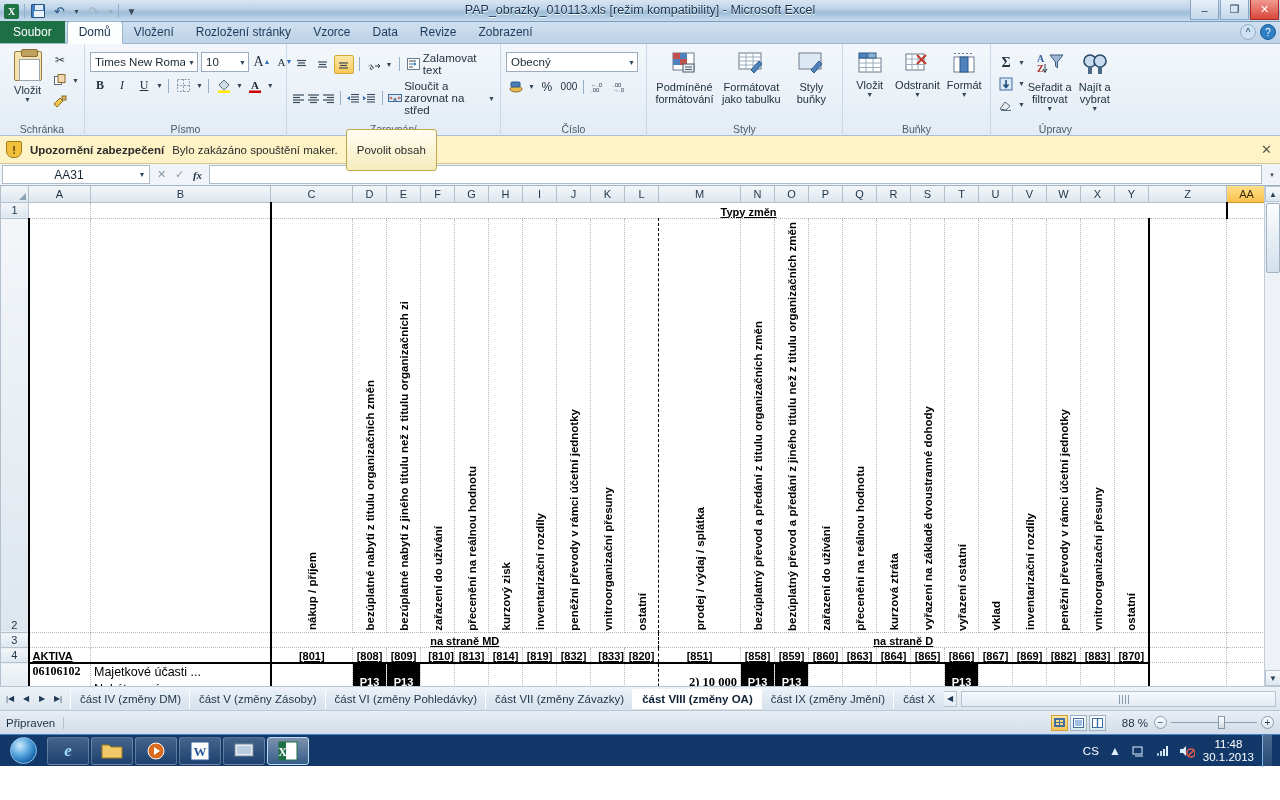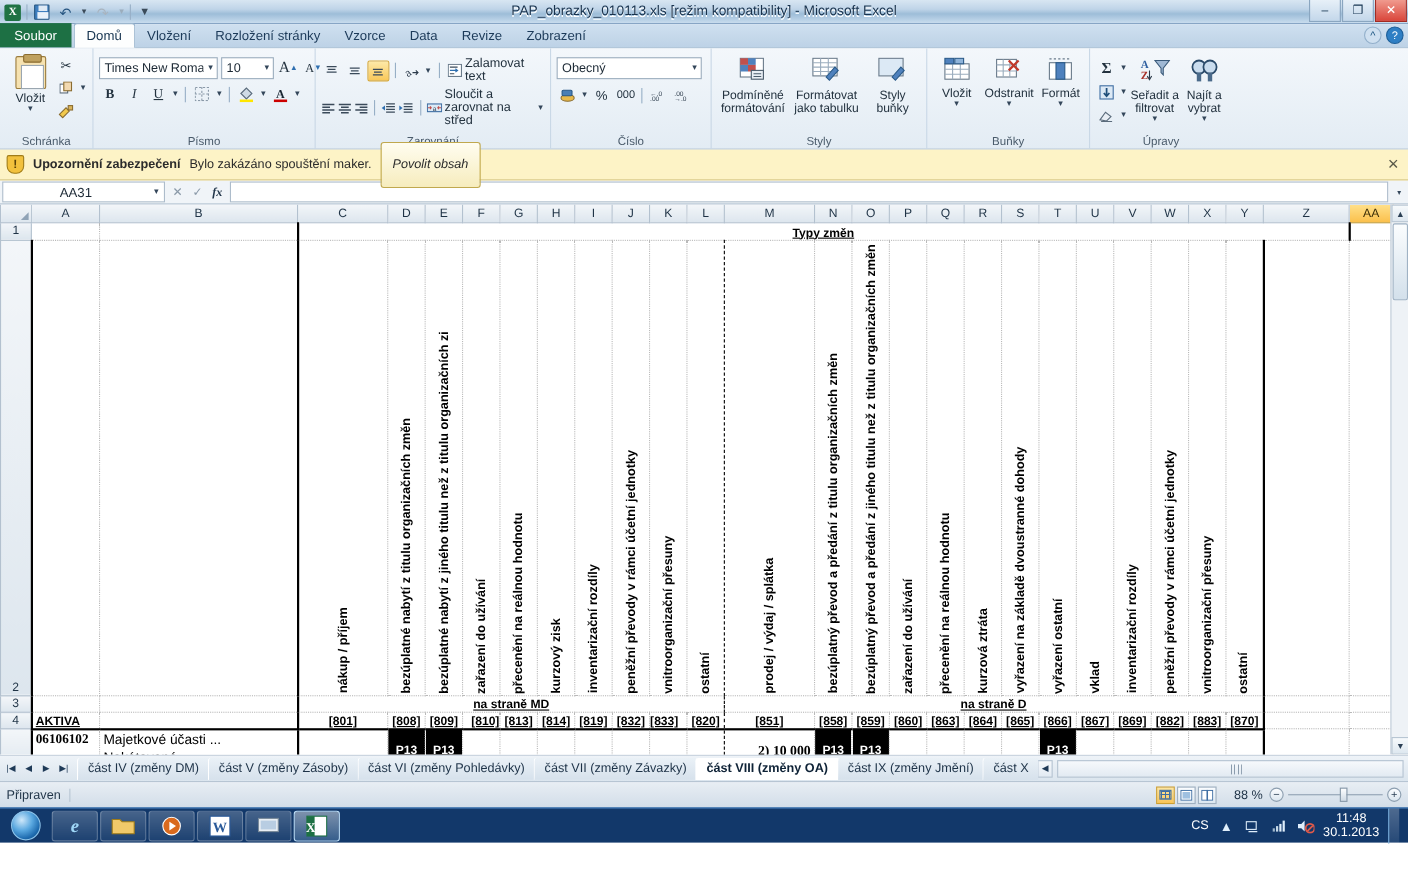--- a/index.html
+++ b/index.html
@@ -86,21 +86,21 @@
 
   
   .secbar{ height:28px; background:#fdf3c6; border-bottom:1px solid #d8c888;
      display:flex; align-items:center; gap:8px; padding:0 6px; position:relative;}
   .sec-shield{ width:16px;height:17px;background:#f2c13c;border:1px solid #a07c18;
      border-radius:2px 2px 7px 7px; display:flex;align-items:center;justify-content:center;
      font-size:11px;color:#5c4407;font-weight:bold;}
   .sec-title{ font-weight:bold; font-size:11.5px; color:#2b2b2b;}
   .sec-msg{ font-size:11.5px; color:#2b2b2b;}
   .sec-btn{ border:1px solid #c0a84e; background:linear-gradient(180deg,#fffdf0,#f6ecbd);
-     padding:14px 10px; font-size:11.5px; border-radius:3px; cursor:pointer; color:#2b2b2b;font-style:italic;}
+     padding:14px 10px; font-size:11.5px; border-radius:3px; cursor:pointer; color:#2b2b2b;}
   .sec-close{ position:absolute; right:8px; font-size:13px; color:#5a5a4a; cursor:pointer;}
 
   
   .fbar{ height:22px; display:flex; align-items:stretch; background:#f0f4f8;
          border-bottom:1px solid #9fb3c6;}
   .namebox{ width:148px; border:1px solid #adbccb; background:#fff; margin:1px 0 1px 2px;
      display:flex; align-items:center; }
   .namebox .nv{ flex:1; text-align:center; font-size:12px; color:#1a2733;}
   .namebox .dd{ width:14px; text-align:center; font-size:7px; color:#33465a; cursor:pointer;}
   .fbar-btns{ display:flex; align-items:center; gap:1px; padding:0 3px;}
@@ -855,21 +855,21 @@
           <td class="cell ser bsolid-l bsolid-b" style="height:15px;padding-left:3px">AKTIVA</td>
           <td class="cell bsolid-r bsolid-b"></td>
           <td class="cell centered ser bsolid-b" style="text-align:center;">[801]</td>
           <td class="cell centered ser bsolid-b" style="text-align:center;">[808]</td>
           <td class="cell centered ser bsolid-b" style="text-align:center;">[809]</td>
           <td class="cell centered ser bsolid-b" style="text-align:right;">[810]</td>
           <td class="cell centered ser bsolid-b" style="text-align:center;">[813]</td>
           <td class="cell centered ser bsolid-b" style="text-align:center;">[814]</td>
           <td class="cell centered ser bsolid-b" style="text-align:center;">[819]</td>
           <td class="cell centered ser bsolid-b" style="text-align:center;">[832]</td>
-          <td class="cell centered ser bsolid-b" style="text-align:left;">[833]</td>
+          <td class="cell centered ser bsolid-b" style="text-align:right;">[833]</td>
           <td class="cell centered ser bsolid-b" style="text-align:center;">[820]</td>
           <td class="cell centered ser bsolid-b bdash-l" style="text-align:center;">[851]</td>
           <td class="cell centered ser bsolid-b" style="text-align:center;">[858]</td>
           <td class="cell centered ser bsolid-b" style="text-align:center;">[859]</td>
           <td class="cell centered ser bsolid-b" style="text-align:center;">[860]</td>
           <td class="cell centered ser bsolid-b" style="text-align:center;">[863]</td>
           <td class="cell centered ser bsolid-b" style="text-align:center;">[864]</td>
           <td class="cell centered ser bsolid-b" style="text-align:center;">[865]</td>
           <td class="cell centered ser bsolid-b" style="text-align:center;">[866]</td>
           <td class="cell centered ser bsolid-b" style="text-align:center;">[867]</td>

